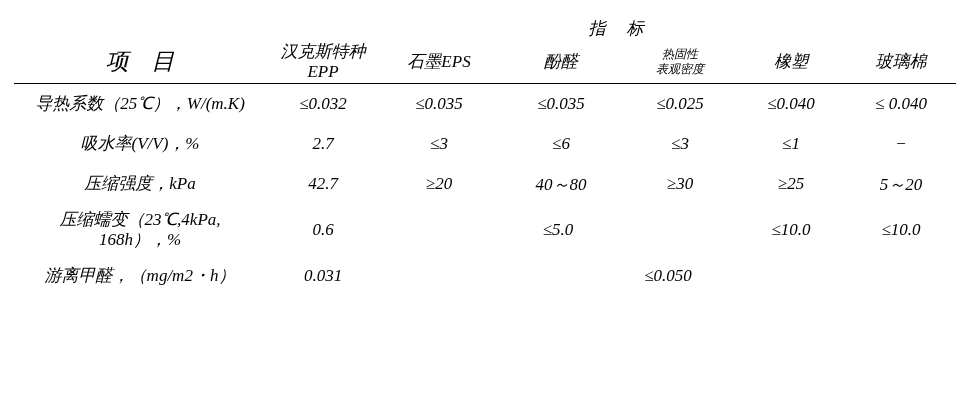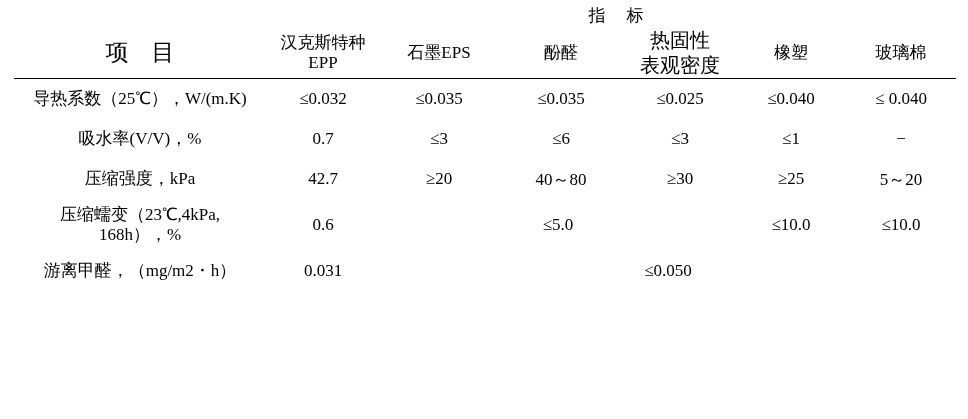--- a/index.html
+++ b/index.html
@@ -16,22 +16,23 @@
     overflow: hidden;
   }
   .sheet {
     position: relative;
     width: 968px;
     height: 419px;
   }
   table.spec {
     border-collapse: collapse;
     width: 940px;
-    margin: 2px 14px;
+    margin: 15px 14px;
     table-layout: fixed;
+    font-style: italic;
   }
   table.spec td, table.spec th {
     padding: 0;
     vertical-align: middle;
     text-align: center;
     font-weight: normal;
   }
   
   col.c-item  { width: 252px; }
   col.c-data  { width: 114px; }
@@ -48,21 +49,21 @@
   .hdr-row td {
     font-size: 17px;
     height: 42px;
     line-height: 1.15;
     padding-bottom: 4px;
   }
   .hdr-row td.item-head {
     font-size: 23px;
   }
   .hdr-row .two-line {
-    font-size: 20px;
+    font-size: 12px;
     line-height: 1.25;
   }
   .rule-bottom {
     border-bottom: 1.6px solid #000;
   }
   tr.data td {
     font-size: 17px;
     height: 40px;
     font-family: "Liberation Serif", serif;
   }
@@ -134,21 +135,21 @@
         <td class="num">≤0.032</td>
         <td class="num">≤0.035</td>
         <td class="num">≤0.035</td>
         <td class="num">≤0.025</td>
         <td class="num">≤0.040</td>
         <td class="num">≤ 0.040</td>
       </tr>
 
       <tr class="data">
         <td class="label">吸水率(V/V)，%</td>
-        <td class="num">0.7</td>
+        <td class="num">2.7</td>
         <td class="num">≤3</td>
         <td class="num">≤6</td>
         <td class="num">≤3</td>
         <td class="num">≤1</td>
         <td class="num dash">−</td>
       </tr>
 
 
       <tr class="data">
         <td class="label">压缩强度，kPa</td>

